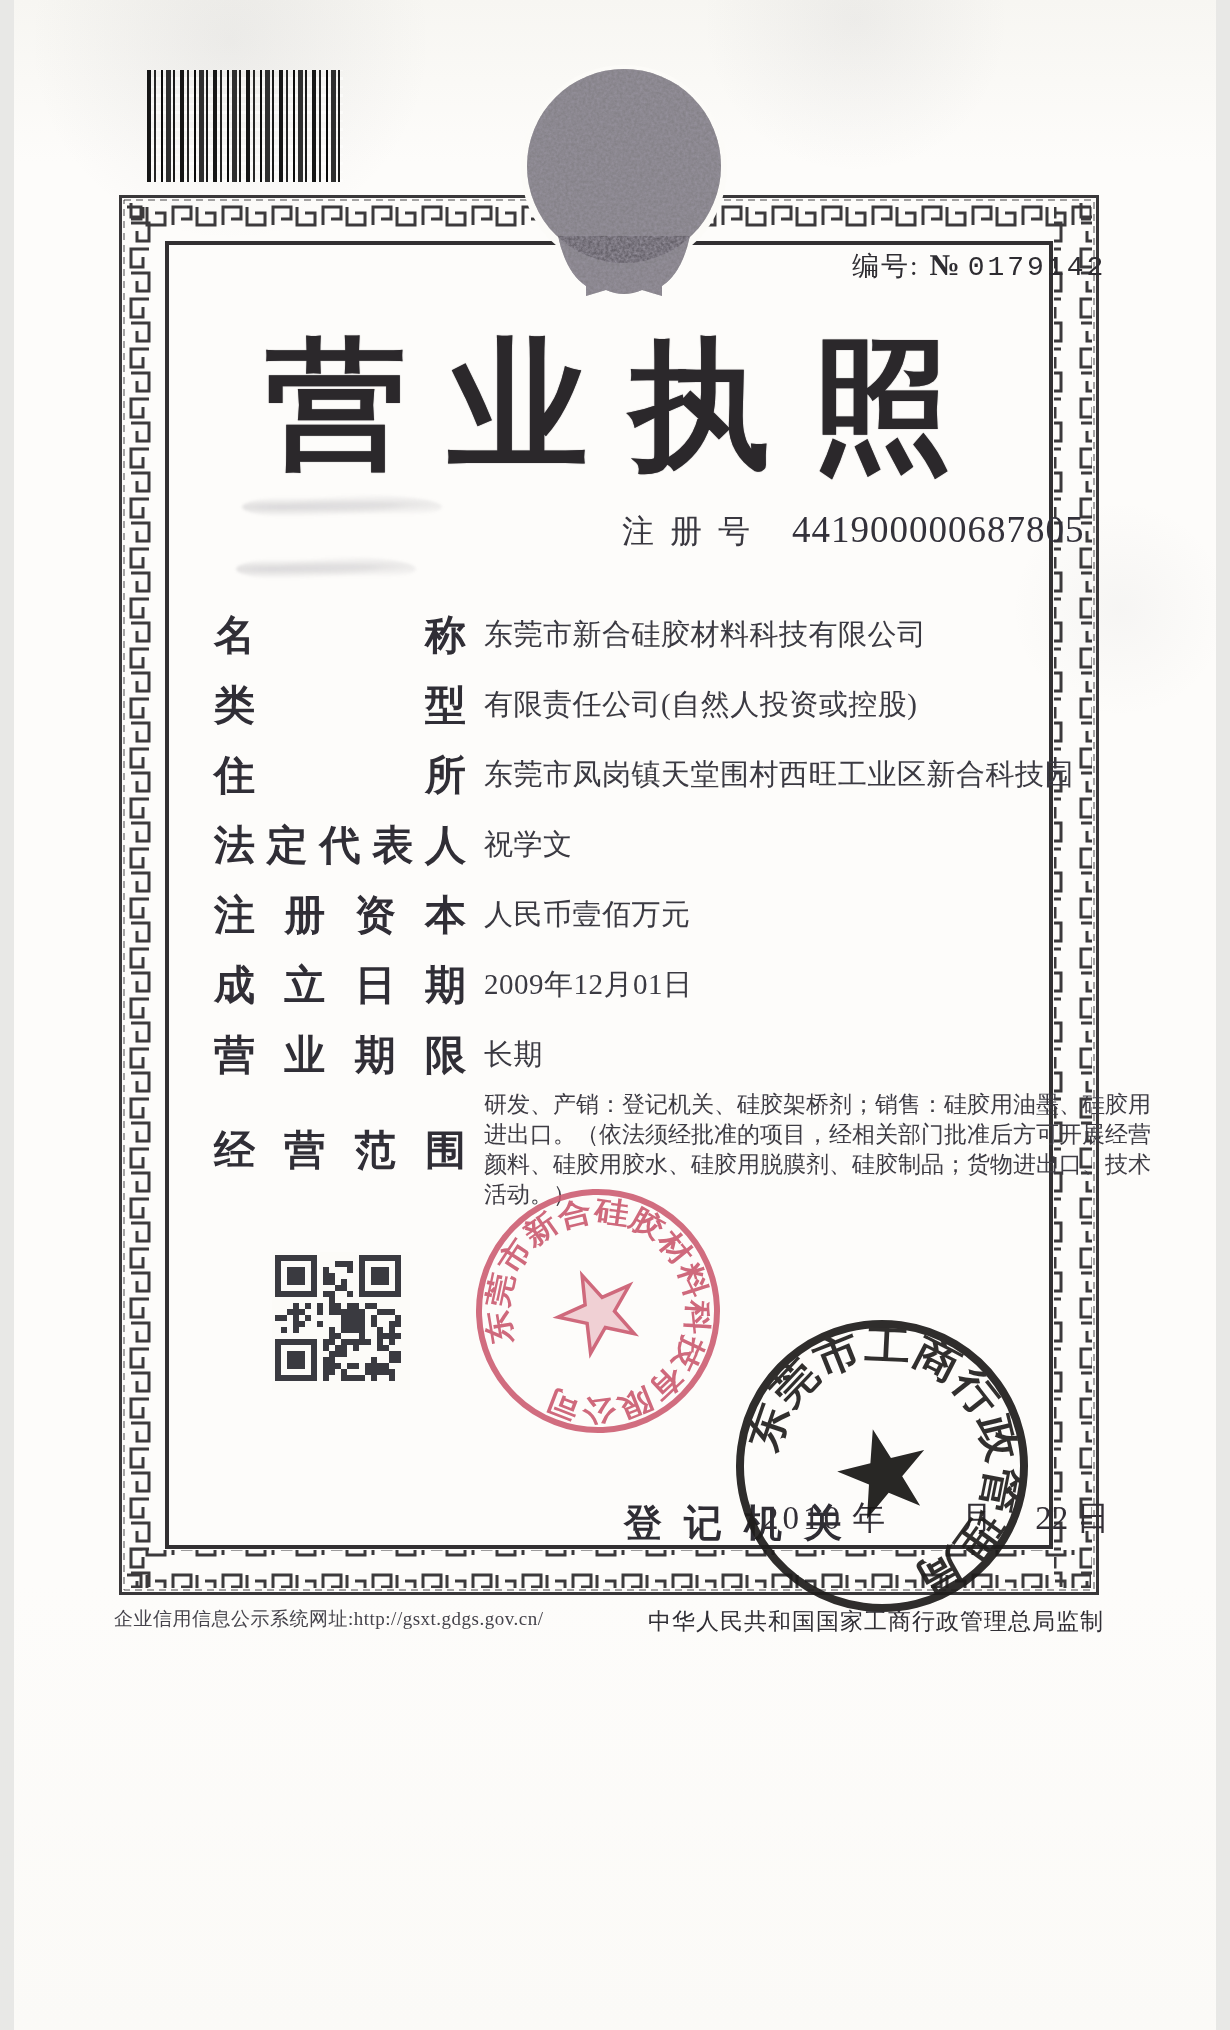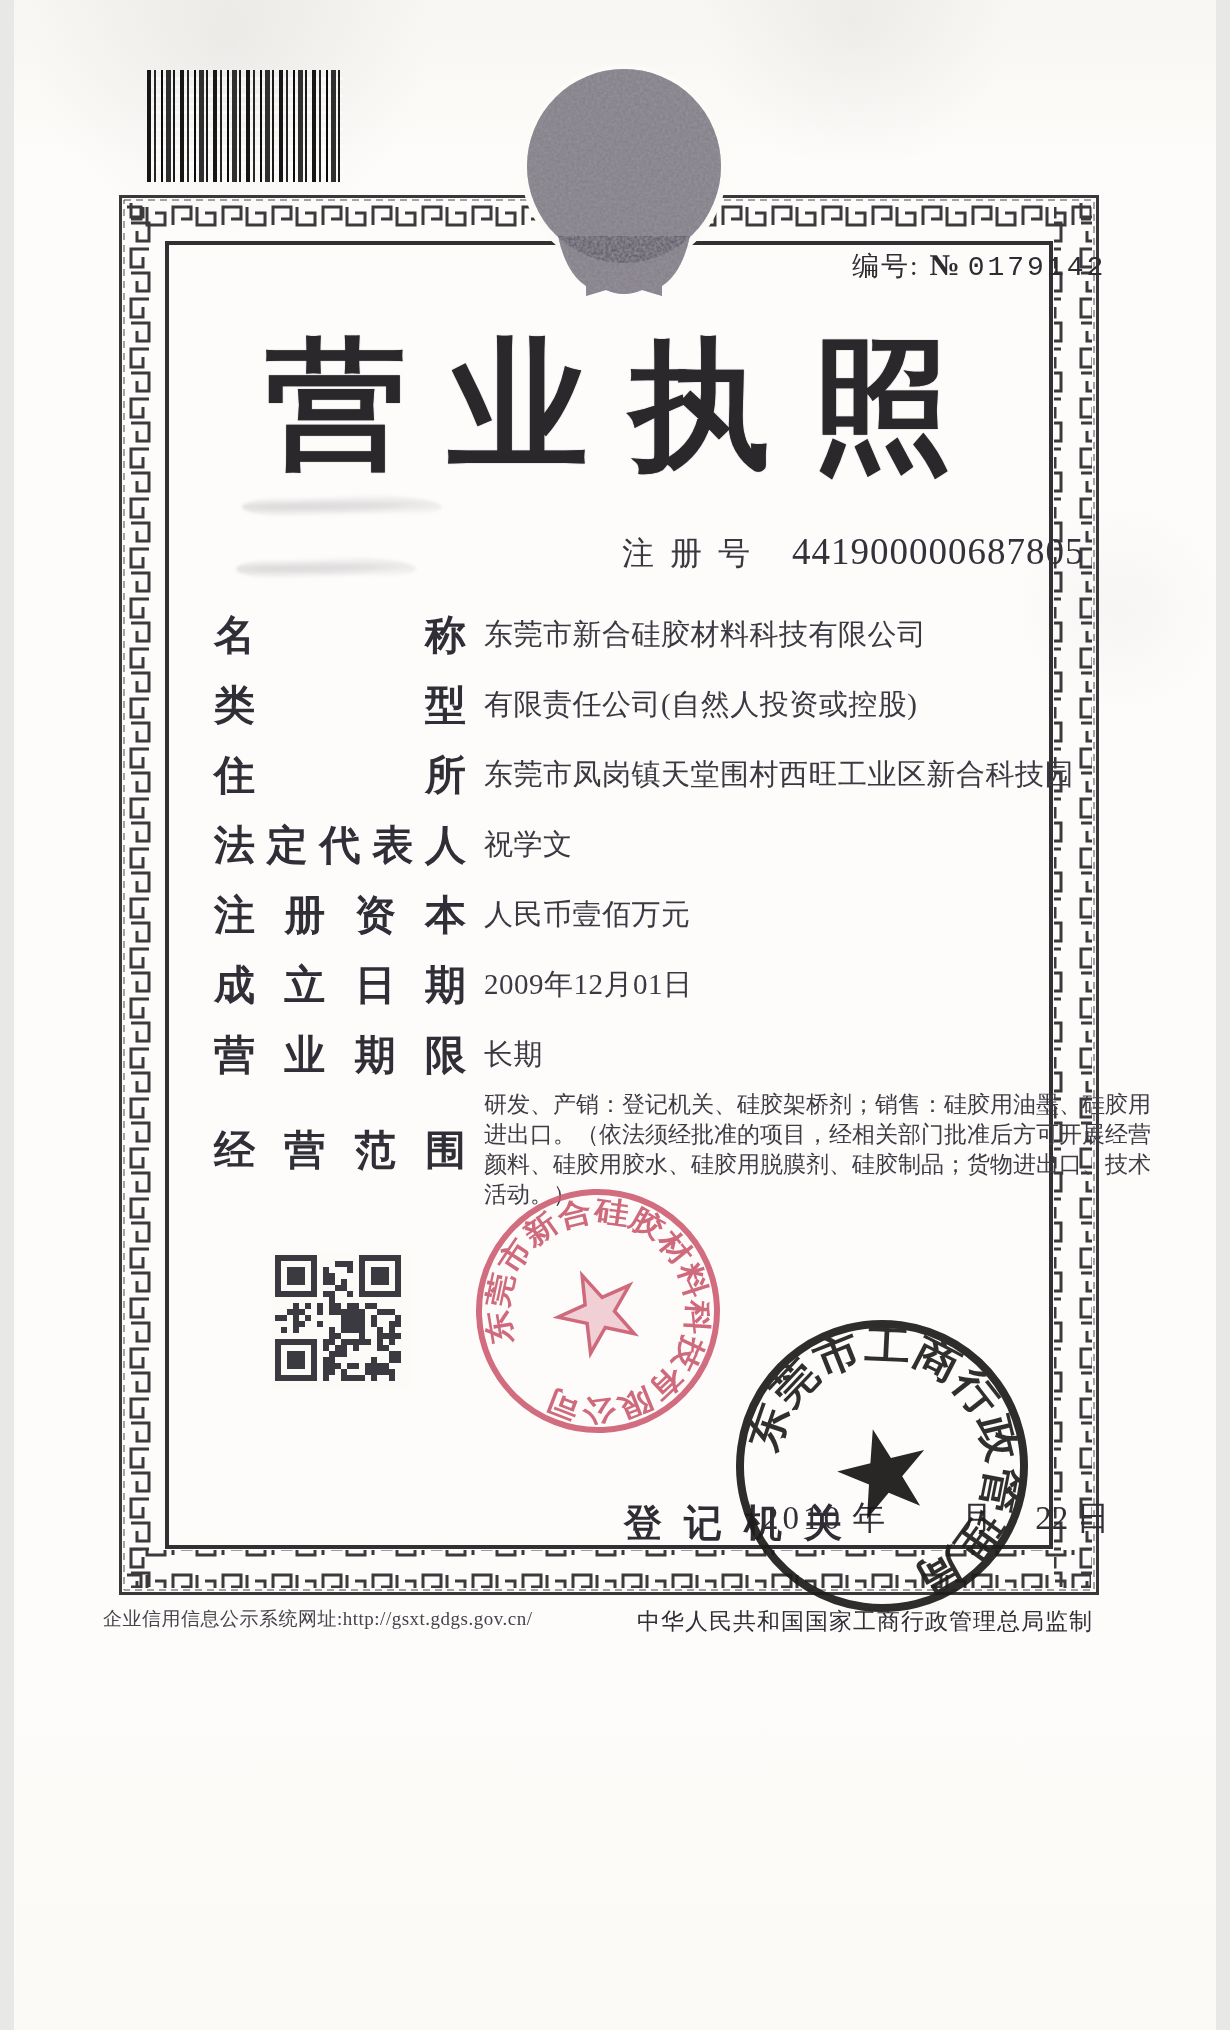--- a/index.html
+++ b/index.html
@@ -39,21 +39,21 @@
   
   .title{
     position:absolute;left:105px;top:328px;width:980px;
     display:flex;justify-content:center;gap:42px;
     font-family:"Liberation Sans", sans-serif;font-weight:900;
     font-size:140px;line-height:1.1;color:#2d2a2d;
     filter:blur(.4px) contrast(1.02);
     text-shadow:0 0 1px rgba(45,42,45,.7);
   }
   
-  .regline{position:absolute;left:608px;top:530px;display:flex;align-items:baseline;gap:26px;white-space:nowrap;}
+  .regline{position:absolute;left:608px;top:508px;display:flex;align-items:baseline;gap:26px;white-space:nowrap;}
   .regline .rlabel{font-size:32px;letter-spacing:16px;color:#3a3840;}
   .regline .rval{font-size:37px;letter-spacing:1px;color:#33313a;}
   
   .smudge{position:absolute;height:26px;border-radius:50%;
     background:radial-gradient(ellipse at 20% 50%, rgba(90,88,100,.22), rgba(0,0,0,0) 55%),
                radial-gradient(ellipse at 75% 40%, rgba(90,88,100,.16), rgba(0,0,0,0) 50%);
     filter:blur(1.5px);}
   .smudge.s1{left:228px;top:494px;width:200px;}
   .smudge.s2{left:222px;top:556px;width:180px;}
   
@@ -72,21 +72,21 @@
   
   .red-seal{position:absolute;left:455px;top:1182px;opacity:.88;filter:blur(.3px);}
   .black-seal{position:absolute;left:710px;top:1308px;opacity:.92;filter:blur(.2px);}
   
   .registrar{position:absolute;left:610px;top:1498px;font-size:38px;letter-spacing:22px;color:#2f2d34;font-weight:600;white-space:nowrap;}
   .dateline{position:absolute;left:748px;top:1496px;font-size:33px;color:#332f36;white-space:nowrap;}
   .dateline .gap1{display:inline-block;width:58px;}
   .dateline .gap2{display:inline-block;width:26px;}
   .dateline .yr{letter-spacing:4px;}
   
-  .footer{position:absolute;left:89px;top:1606px;width:990px;display:flex;justify-content:space-between;align-items:flex-start;}
+  .footer{position:absolute;left:100px;top:1606px;width:990px;display:flex;justify-content:space-between;align-items:flex-start;}
   .footer .fleft{font-size:19px;color:#45434b;letter-spacing:.5px;}
   .footer .fright{font-size:23px;color:#302e34;font-weight:400;letter-spacing:1px;}
 </style>
 </head>
 <body>
 
 <div class="page">
 
   <div class="barcode"></div>
 

